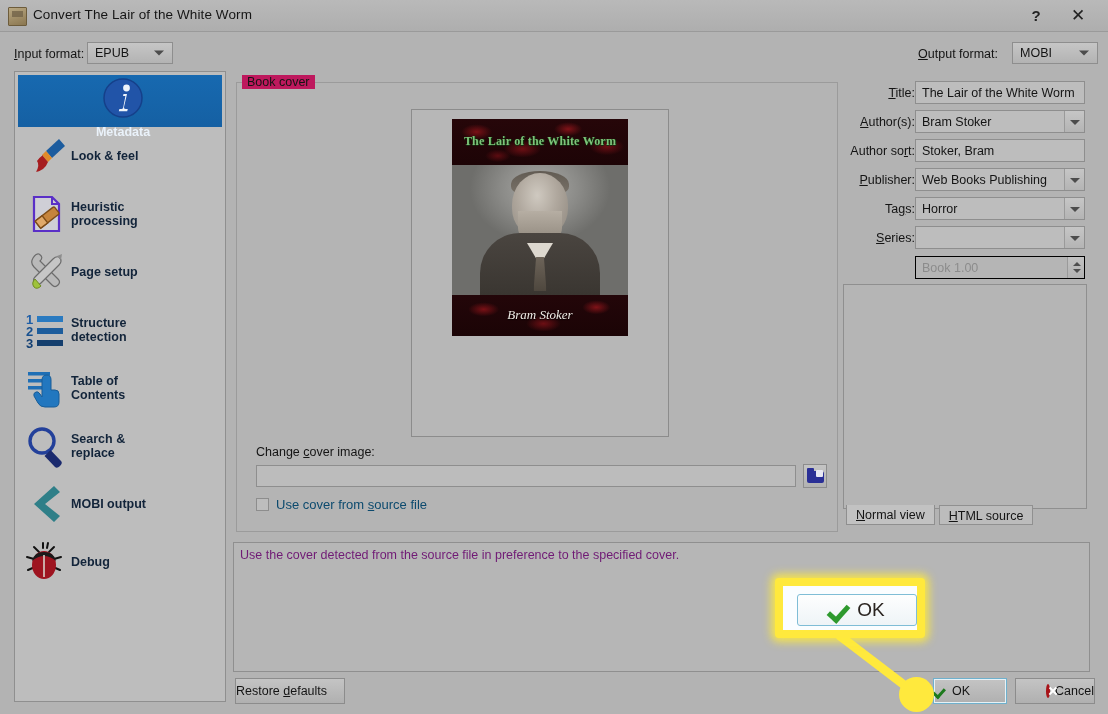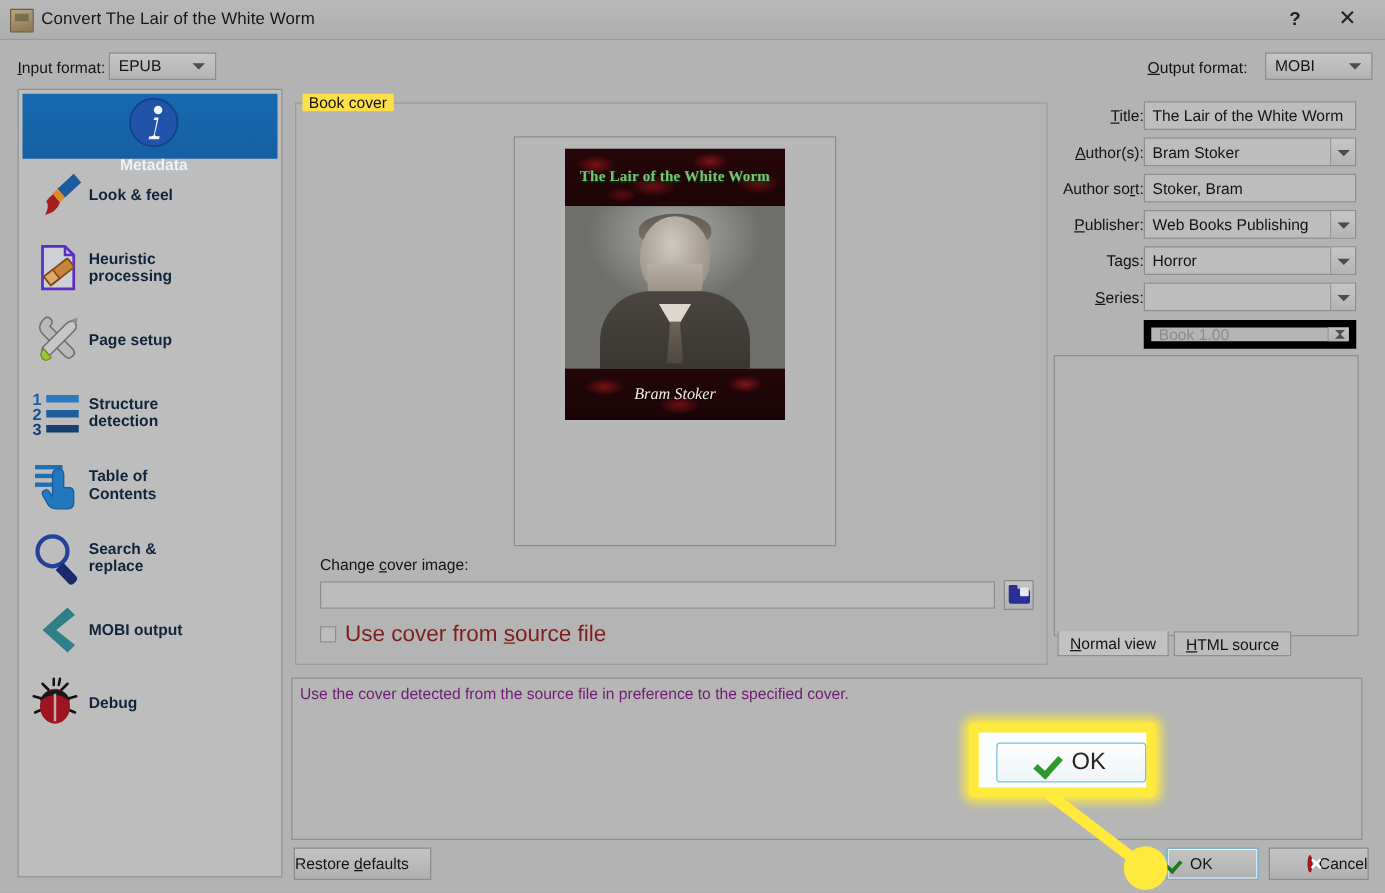--- a/index.html
+++ b/index.html
@@ -52,21 +52,21 @@
   .side-item.sel{background:linear-gradient(to bottom,#1769b0,#1560a3);
     margin:3px 3px 0 3px;height:52px;flex-direction:column;}
   .side-item .ico{width:50px;height:46px;flex:0 0 50px;position:relative;}
   .side-item .lbl{font-size:12.5px;font-weight:bold;color:#12243a;line-height:14px;
     white-space:pre-line;}
   .side-item.sel .lbl{color:#eaf2fa;}
 
   
   .group{position:absolute;left:236px;top:82px;width:602px;height:450px;
     border:1px solid #9b9b9b;box-sizing:border-box;background:#b4b4b4;}
-  .group-title{position:absolute;left:242px;top:82px;background:#fde047;
+  .group-title{position:absolute;left:242px;top:82px;background:#be185d;
     padding:0 5px;font-size:12.5px;color:#141414;transform:translateY(-50%);}
 
   .cover-well{position:absolute;left:247px;top:97px;width:580px;height:332px;
     background:#b4b4b4;}
   .cover-frame{position:absolute;left:411px;top:109px;width:258px;height:328px;
     background:#b7b7b7;border:1px solid #8c8c8c;box-sizing:border-box;}
   .cover-img{position:absolute;left:452px;top:119px;width:176px;height:217px;
     background:#1b0405;overflow:hidden;}
   .cv-top{position:absolute;left:0;top:0;width:176px;height:46px;overflow:hidden;
     background:
@@ -119,37 +119,37 @@
   .browse-ico{position:absolute;left:3px;top:6px;width:17px;height:12px;
     background:#2a2f96;border-radius:1px 3px 2px 2px;}
   .browse-ico:before{content:"";position:absolute;left:0;top:-3px;width:7px;height:4px;
     background:#2a2f96;border-radius:1px 1px 0 0;}
   .browse-ico:after{content:"";position:absolute;left:9px;top:-1px;width:7px;height:7px;
     background:#e8e8f4;border-radius:1px;}
 
   .chk-row{position:absolute;left:256px;top:497px;display:flex;align-items:center;gap:7px;}
   .chkbox{width:13px;height:13px;background:#bdbdbd;border:1px solid #8d8d8d;
     box-sizing:border-box;}
-  .chk-lbl{font-size:18px;color:#7f1d1d;}
+  .chk-lbl{font-size:13px;color:#0c4a6e;}
 
   
   .mfield{position:absolute;height:23px;box-sizing:border-box;
     background:#bdbdbd;border:1px solid #8e8e8e;}
   .mfield .txt{position:absolute;left:6px;top:50%;transform:translateY(-50%);
     font-size:12.5px;color:#141414;white-space:nowrap;}
   .mfield .drop{position:absolute;right:0;top:0;width:20px;height:100%;
     background:linear-gradient(to bottom,#c6c6c6,#b4b4b4);border-left:1px solid #9a9a9a;
     box-sizing:border-box;}
   .mfield .drop:after{content:"";position:absolute;left:5px;top:9px;
     width:0;height:0;border-left:5px solid transparent;border-right:5px solid transparent;
     border-top:5px solid #4c4c4c;}
   .mlabel{position:absolute;font-size:12.5px;color:#141414;text-align:right;width:98px;}
 
   .spinbox{position:absolute;left:915px;top:256px;width:170px;height:23px;
-    background:#b5b5b5;border:6px solid #000000;box-sizing:border-box;}
+    background:#b5b5b5;border:1px solid #000000;box-sizing:border-box;}
   .spinbox .txt{position:absolute;left:6px;top:50%;transform:translateY(-50%);
     font-size:12.5px;color:#8c8c8c;}
   .spin-btns{position:absolute;right:0;top:0;width:17px;height:100%;
     background:linear-gradient(to bottom,#c2c2c2,#b2b2b2);border-left:1px solid #9a9a9a;
     box-sizing:border-box;}
   .spin-btns:before,.spin-btns:after{content:"";position:absolute;left:5px;
     width:0;height:0;border-left:4px solid transparent;border-right:4px solid transparent;}
   .spin-btns:before{top:5px;border-bottom:4px solid #4f4f4f;}
   .spin-btns:after{bottom:5px;border-top:4px solid #4f4f4f;}
 

